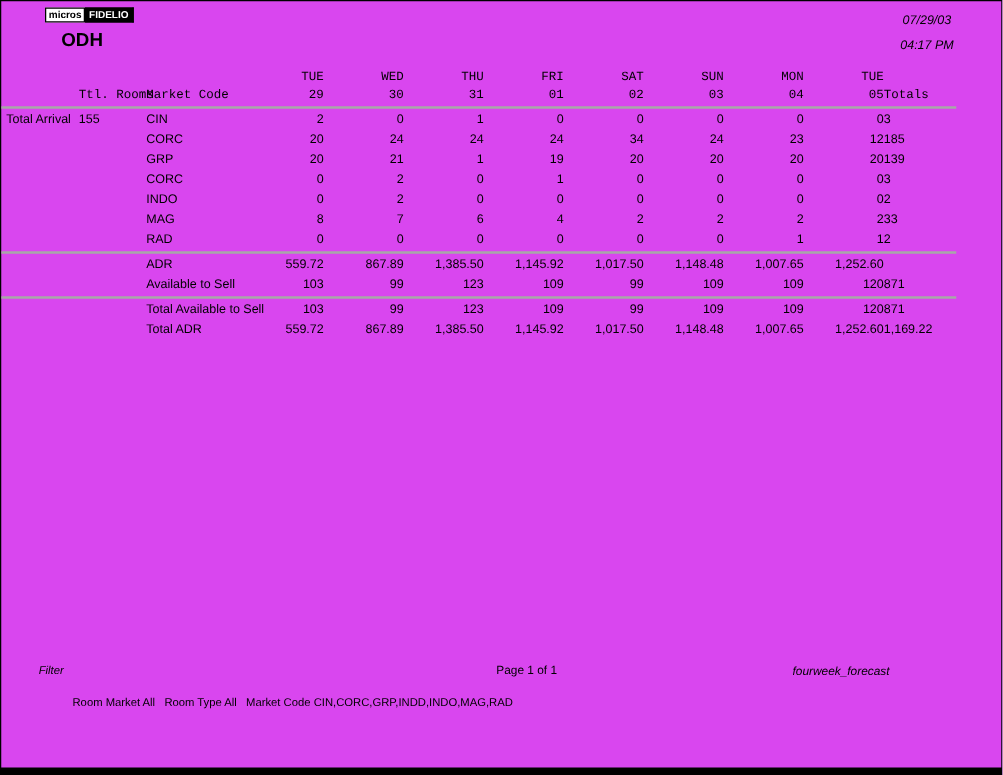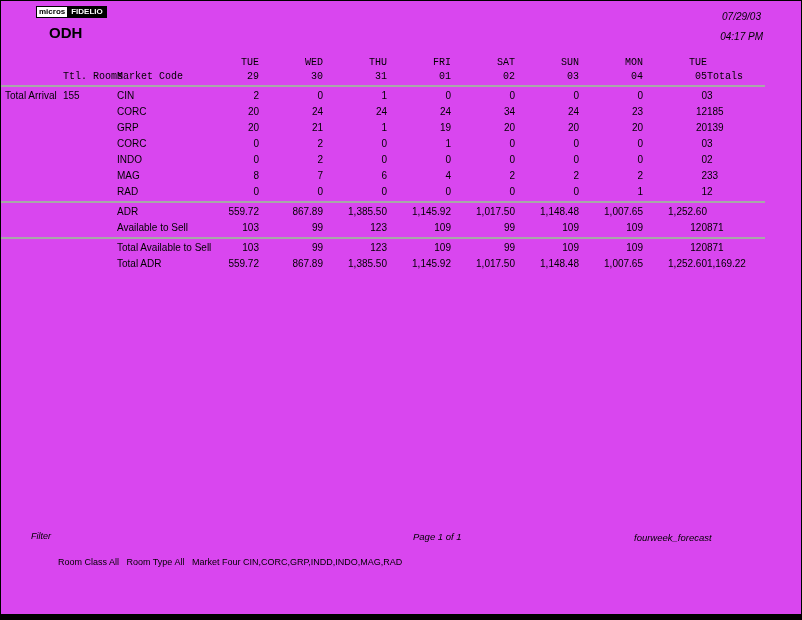--- a/index.html
+++ b/index.html
@@ -26,21 +26,21 @@
   .c-group{width:62px;padding-left:4px;box-sizing:border-box;text-align:left;}
   .c-rooms{width:48px;}
   .c-market{width:84px;padding-left:6px;box-sizing:border-box;text-align:left;overflow:visible;}
   .c-day{width:64px;text-align:right;}
   .c-total{width:57px;}
   .rule{height:0;border-top:2px solid #a8a8a8;margin:1px 0 1px 0;}
 
   
   .filter-label{position:absolute;left:30px;top:530px;font-size:9px;font-style:italic;}
   .filter-lines{position:absolute;left:57px;top:530px;font-size:9px;line-height:12.5px;white-space:pre;}
-  .page-info{position:absolute;left:412px;top:530px;font-size:9.5px;font-style:italic;}
+  .page-info{position:absolute;left:396px;top:530px;font-size:9.5px;}
   .report-name{position:absolute;left:633px;top:531px;font-size:9.5px;font-style:italic;}
 </style>
 </head>
 <body>
 
 <div class="page">
 
   <div class="logo">
     <span class="m">micros</span>
     <span class="f">FIDELIO</span>
@@ -246,20 +246,20 @@
           <div class="c-day">1,148.48</div>
           <div class="c-day">1,007.65</div>
           <div class="c-day">1,252.60</div>
           <div class="c-total">1,169.22</div>
         </div>
       </div>
   </div>
 
   <div class="filter-label">Filter</div>
   <div class="filter-lines">
-    <div>Room Class All   Room Type All   Market Four CIN,CORC,GRP,INDD,INDO,MAG,RAD</div>
+    <div>Room Market All   Room Type All   Market Code CIN,CORC,GRP,INDD,INDO,MAG,RAD</div>
     
     
   </div>
   <div class="page-info">Page 1 of 1</div>
   <div class="report-name">fourweek_forecast</div>
 
 </div>
 
 </body></html>

